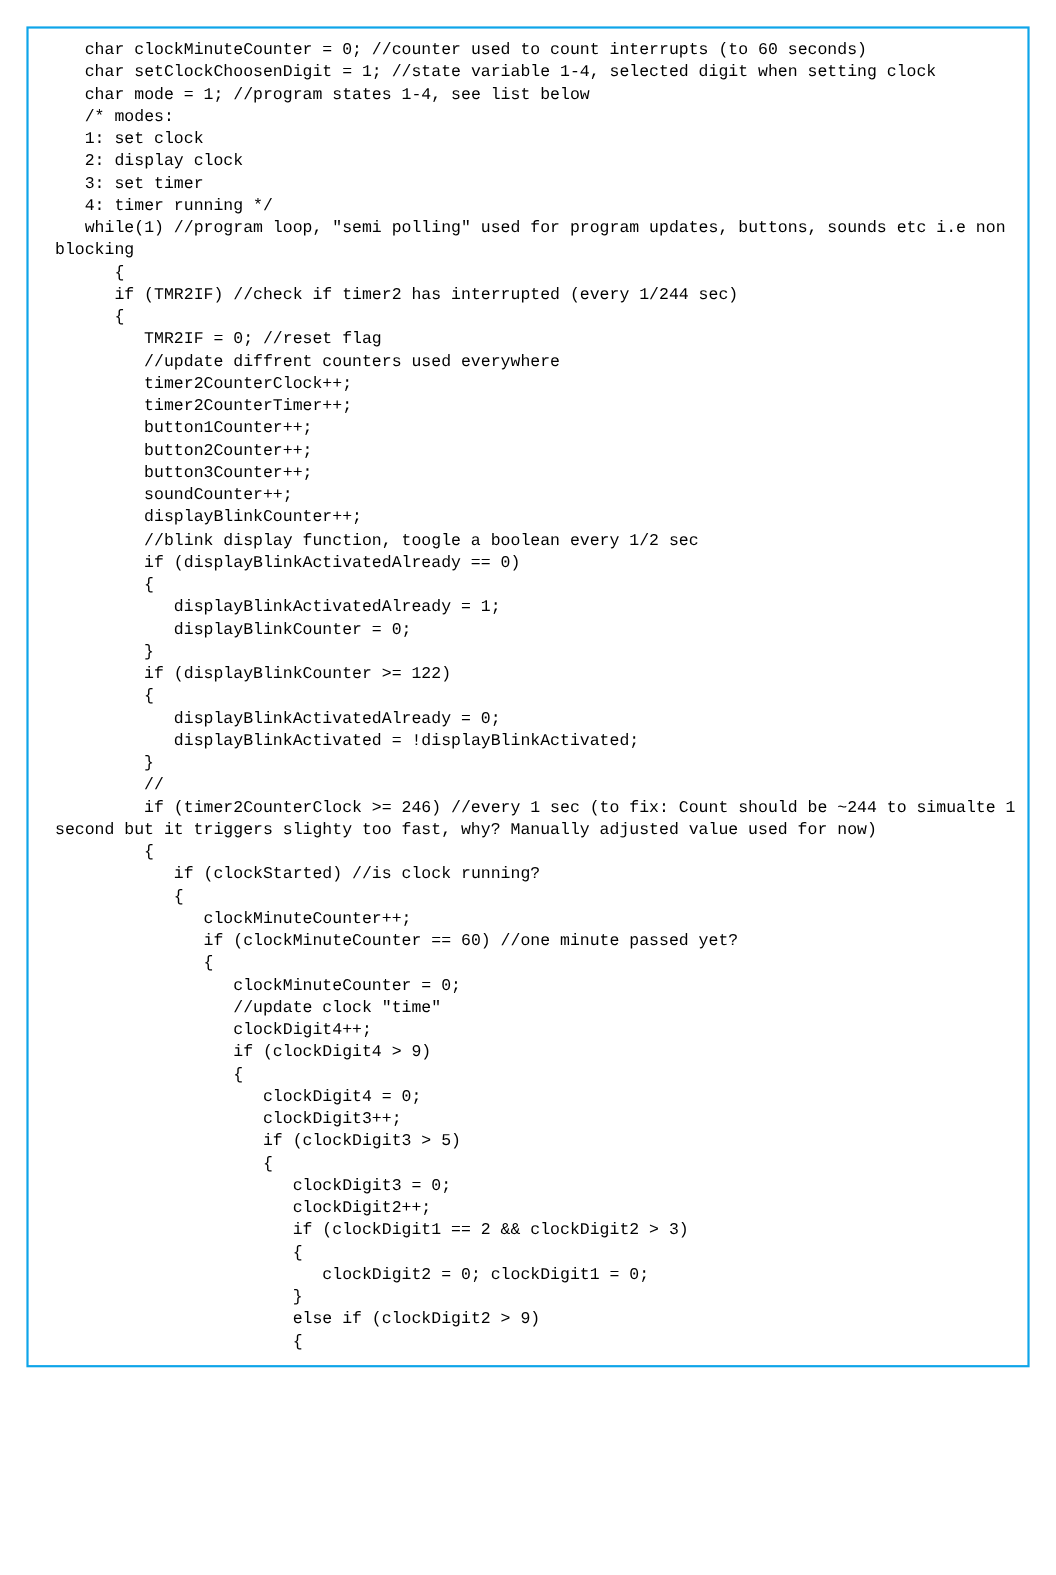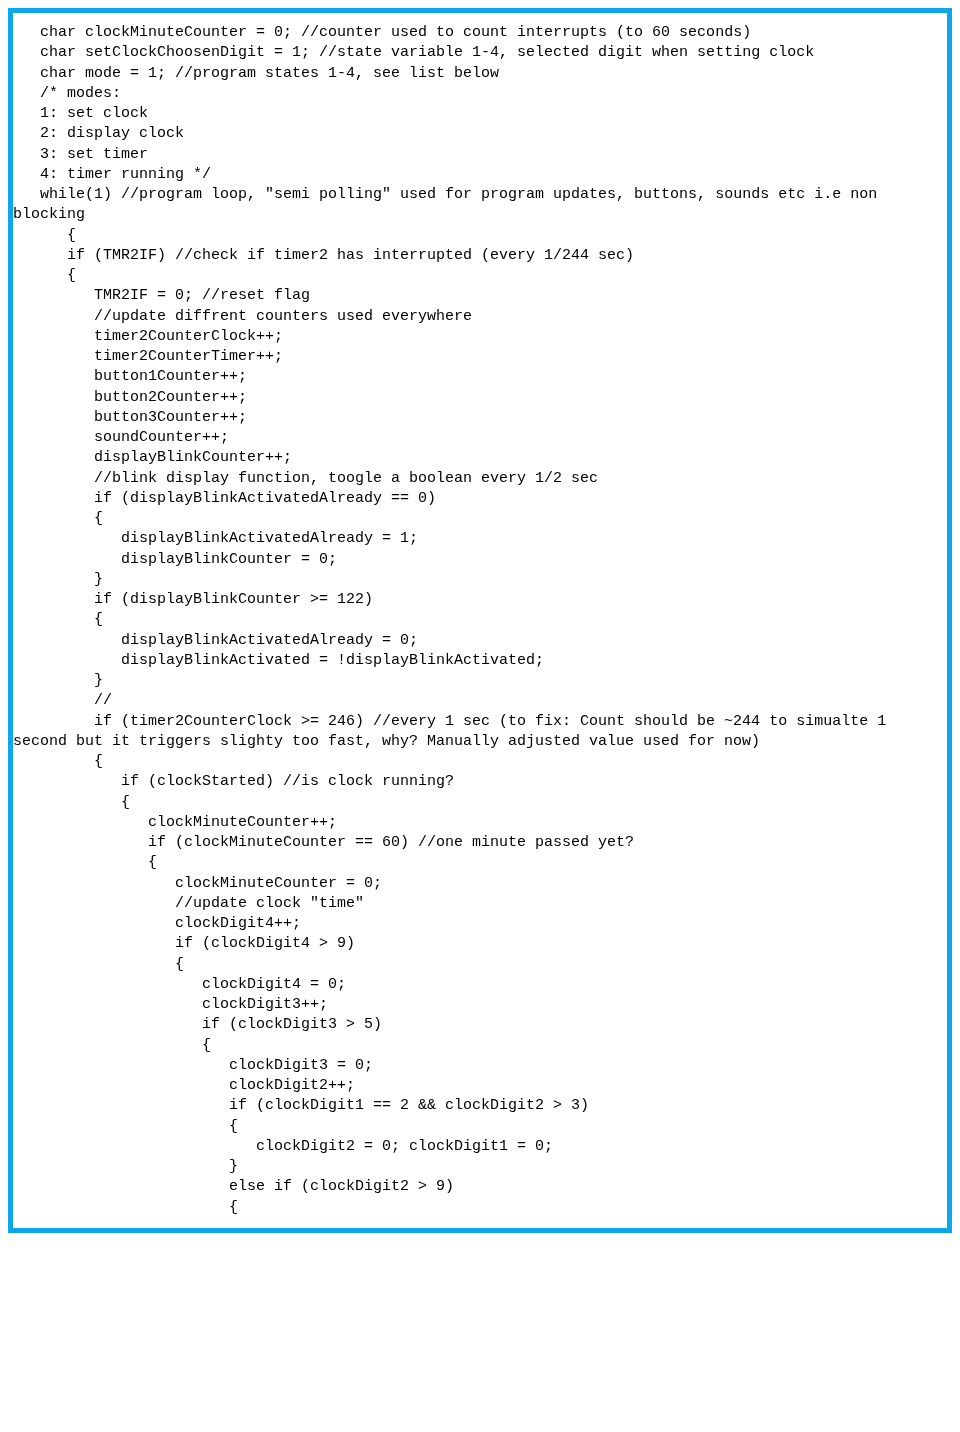--- a/index.html
+++ b/index.html
@@ -6,23 +6,23 @@
     margin: 0;
     padding: 0;
     background: #ffffff;
     font-family: "Courier New", Courier, monospace;
     font-size: 15px;
     line-height: 1.35;
     color: #000000;
     width: 960px;
   }
   .code-block {
-    border: 5px solid #0ea5e9;
-    margin: 8px;
-    padding: 10px 8px 10px 0;
+    border: 2px solid #0ea5e9;
+    margin: 24px;
+    padding: 10px 8px 10px 24px;
     white-space: pre-wrap;
     word-wrap: break-word;
   }
   .line {
     display: block;
     white-space: pre-wrap;
   }
 </style>
 </head>
 <body>

